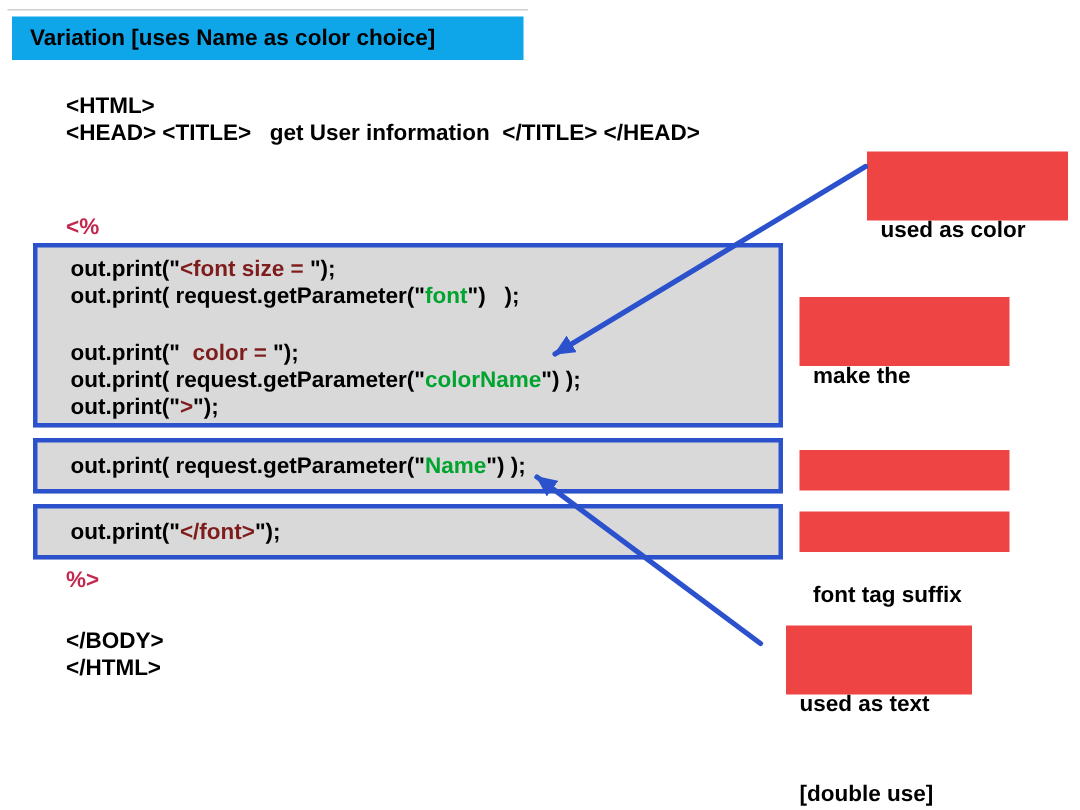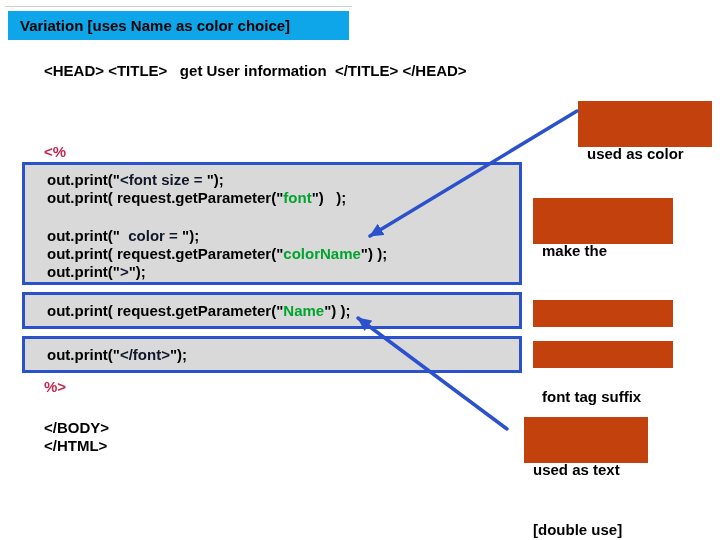--- a/index.html
+++ b/index.html
@@ -42,25 +42,25 @@
     background: #d9d9d9;
     border: 3px solid #2b52cc;
     left: 22px; width: 500px;
   }
   .box1 { top: 162px; height: 123px; padding: 6px 0 0 22px; }
   .box2 { top: 292px; height: 37px;  padding: 7px 0 0 22px; }
   .box3 { top: 336px; height: 37px;  padding: 7px 0 0 22px; }
   .blank-gap { height: 20px; }
 
   .seg-k { color: #000000; }
-  .seg-b { color: #0f172a; }
+  .seg-b { color: #7f1d1d; }
   .seg-g { color: #00a42e; }
 
   .note {
-    background: #c2410c; color: #000;
+    background: #ef4444; color: #000;
     font-size: 15px; line-height: 20px;
     padding: 3px 0 3px 9px;
     white-space: pre;
   }
   .note1 { left: 578px; top: 101px; width: 134px; height: 46px; }
   .note2 { left: 533px; top: 198px; width: 140px; height: 46px; }
   .note3 { left: 533px; top: 300px; width: 140px; height: 27px; line-height: 21px; }
   .note4 { left: 533px; top: 341px; width: 140px; height: 27px; line-height: 21px; }
   .note5 { left: 524px; top: 417px; width: 124px; height: 46px; }
 
@@ -69,20 +69,21 @@
     pointer-events: none;
   }
 </style>
 </head>
 <body>
 
 <div class="abs title-hairline"></div>
 <div class="abs title-box">Variation [uses Name as color choice]</div>
 
 <div class="abs header-block">
+  <div class="code-line">&lt;HTML&gt;</div>
   <div class="code-line">&lt;HEAD&gt; &lt;TITLE&gt;   get User information  &lt;/TITLE&gt; &lt;/HEAD&gt;</div>
 </div>
 
 <div class="abs scriptlet scriptlet-open">&lt;%</div>
 
 <div class="abs code-box box1">
   <div class="code-line"><span class="seg-k">out.print("</span><span class="seg-b">&lt;font size = </span><span class="seg-k">");</span></div>
   <div class="code-line"><span class="seg-k">out.print( request.getParameter("</span><span class="seg-g">font</span><span class="seg-k">")   );</span></div>
   <div class="blank-gap"></div>
   <div class="code-line"><span class="seg-k">out.print(" </span><span class="seg-b"> color = </span><span class="seg-k">");</span></div>

